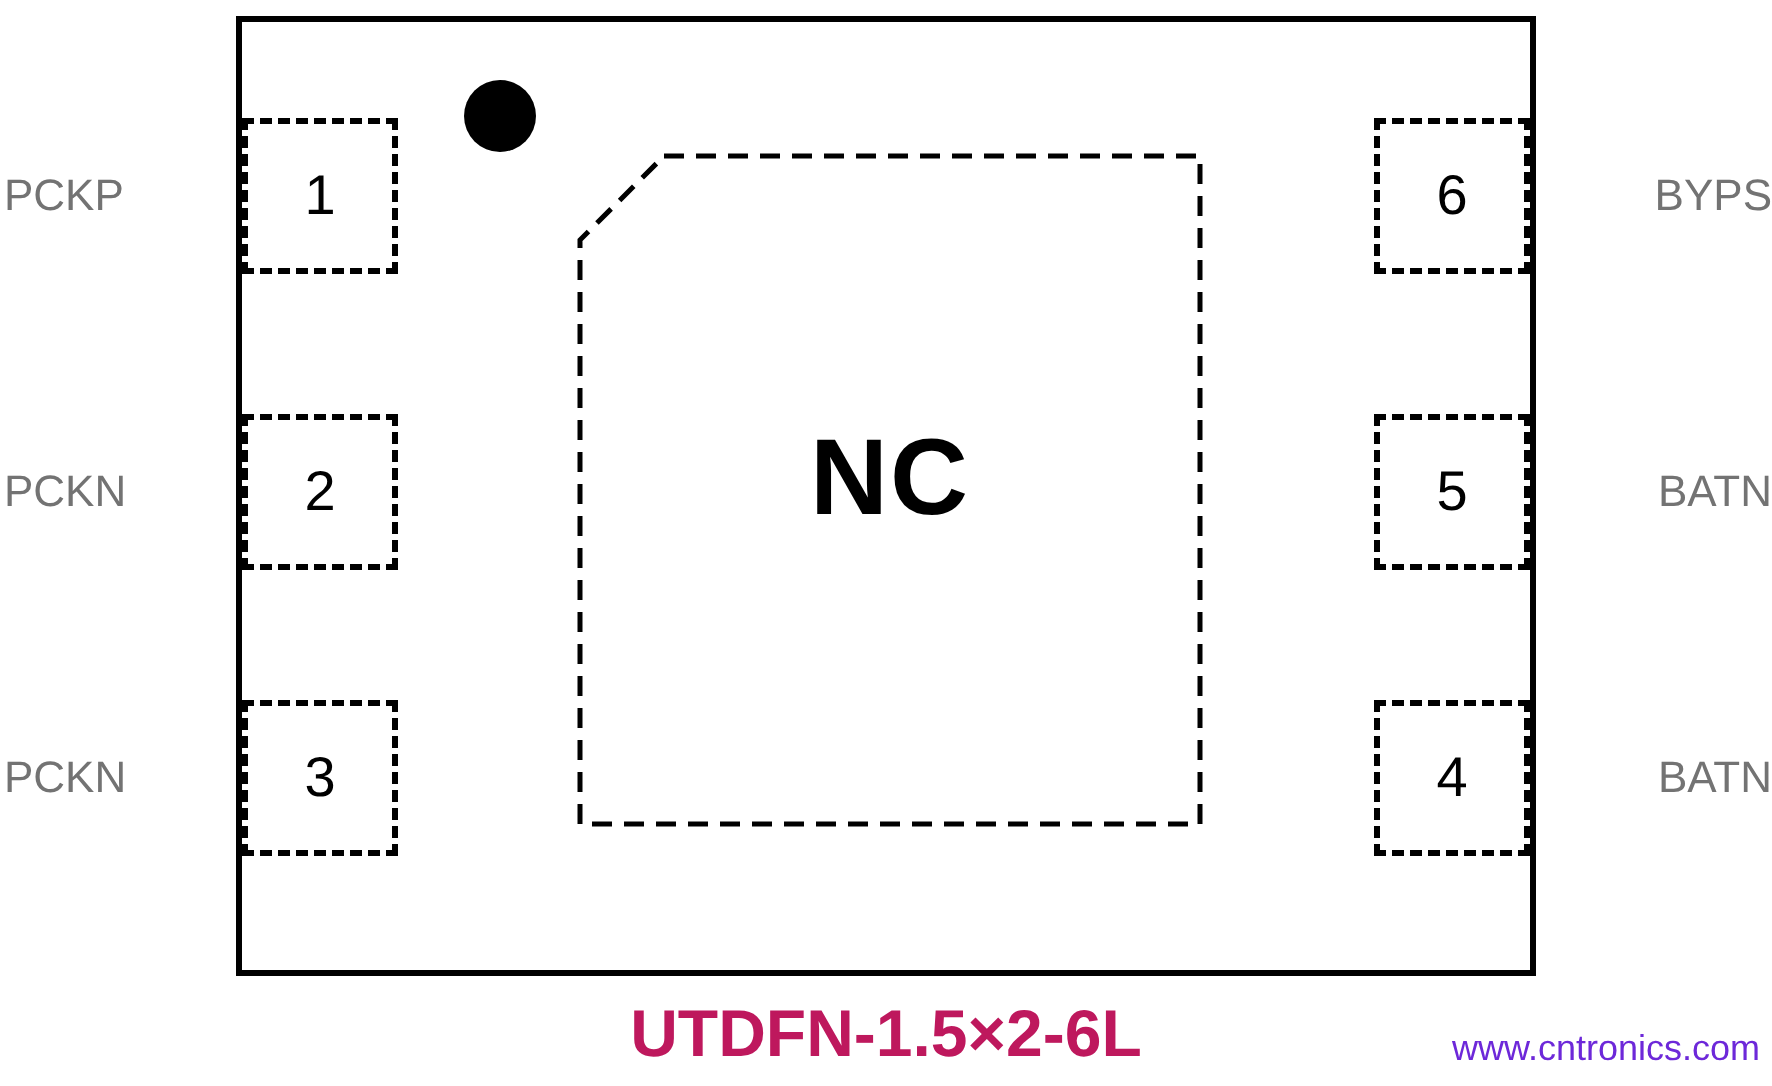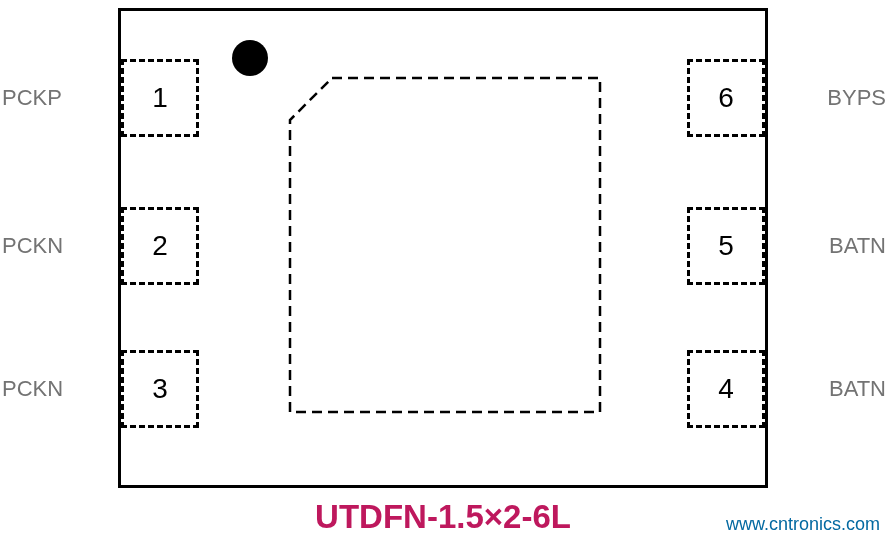--- a/index.html
+++ b/index.html
@@ -97,36 +97,37 @@
     font-weight: bold;
     color: #be185d;
   }
   .watermark {
     position: absolute;
     right: 6px;
     top: 514px;
     width: 220px;
     text-align: right;
     font-size: 18px;
-    color: #0369a1;
+    color: #6d28d9;
   }
 </style>
 </head>
 <body>
 
 <div class="canvas">
 
   <div class="package"></div>
 
   <div class="pin1-dot"></div>
 
   <svg class="pad-svg" viewBox="0 0 650 480">
     <polygon points="214,70 482,70 482,404 172,404 172,112" fill="none" stroke="#000" stroke-width="2.5" stroke-dasharray="10,6"></polygon>
   </svg>
 
+  <div class="nc-label">NC</div>
 
   <div class="pin-box left row1">
     <span>1</span>
   </div>
   <div class="pin-box left row2">
     <span>2</span>
   </div>
   <div class="pin-box left row3">
     <span>3</span>
   </div>

